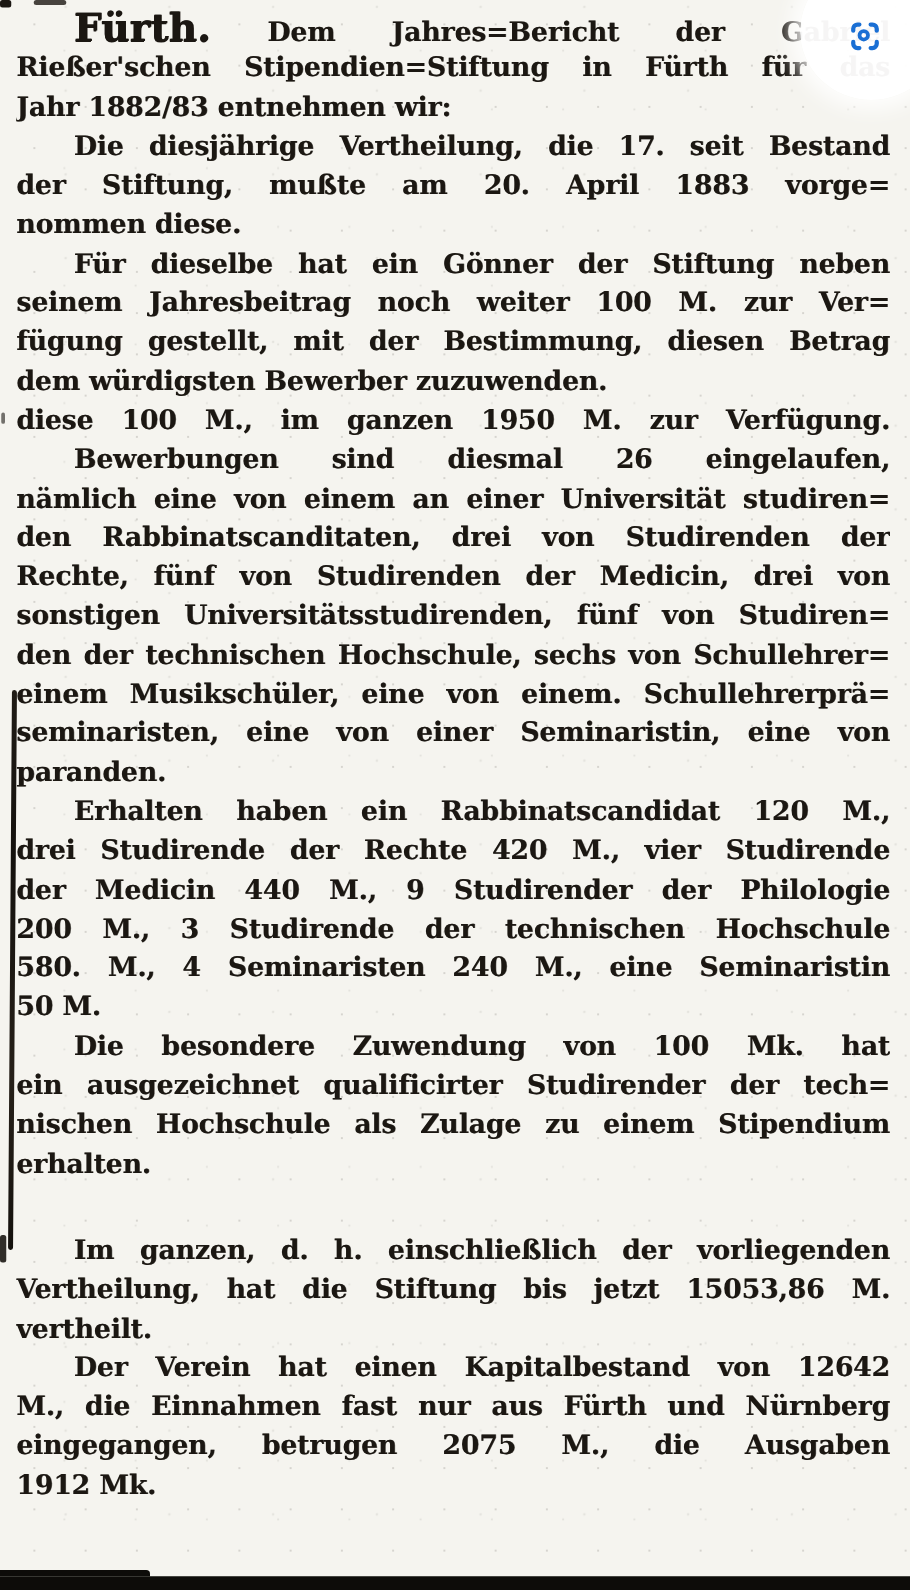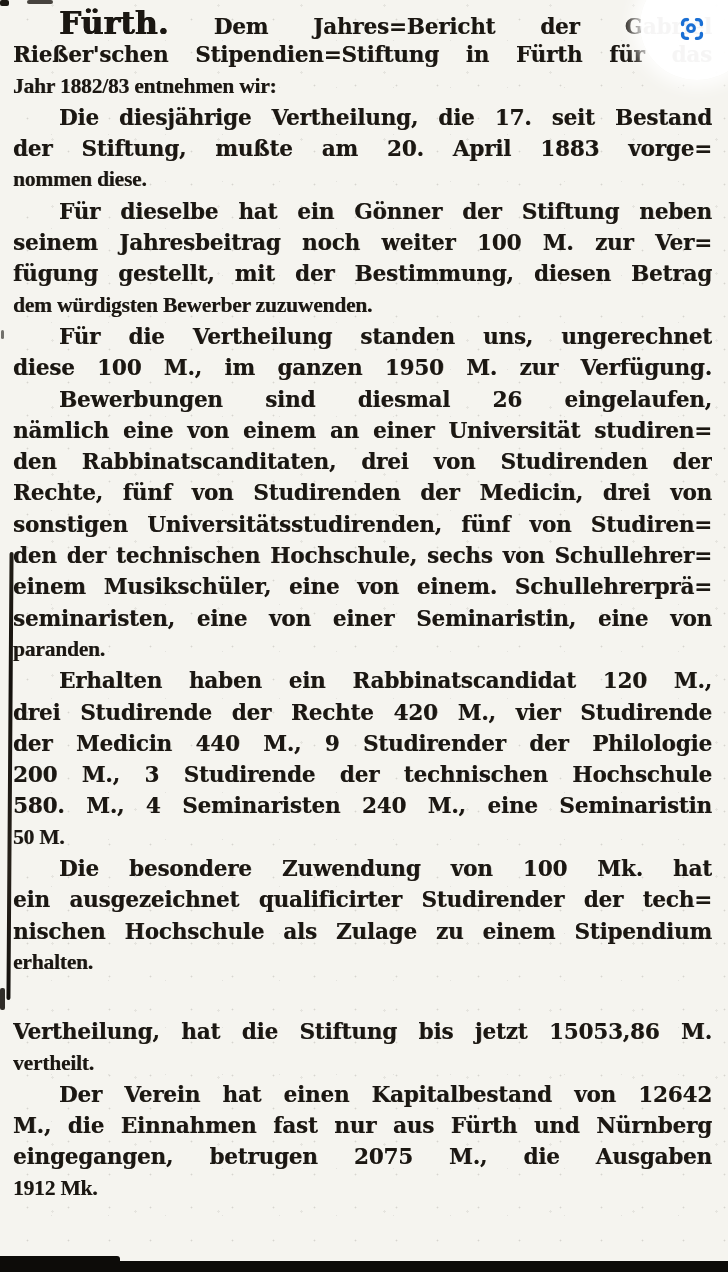--- a/index.html
+++ b/index.html
@@ -23,21 +23,21 @@
     height:31.3px;line-height:31.3px;
     font-size:21.5px;
     letter-spacing:-.2px;
     text-align:justify;
     text-align-last:justify;
     text-justify:inter-word;
     overflow:hidden;
     text-shadow:.4px 0 0 rgba(27,23,18,.55);
     white-space:normal;
   }
-  .ln.end{text-align-last:left;font-family:Liberation Serif, serif;}
+  .ln.end{text-align-last:left;}
   .ln.ind{text-indent:46px;}
   .gap{height:38px;}
   .dateline{
     font-size:31px;
     letter-spacing:.3px;
     text-shadow:.8px 0 0 currentColor, 0 .4px 0 currentColor;
   }
   
   .rule-left{
     position:absolute;left:8px;top:552px;width:4px;height:448px;
@@ -89,21 +89,20 @@
     </div>
 
     <div class="para">
       <div class="ln ind">Für dieselbe hat ein Gönner der Stiftung neben</div>
       <div class="ln">seinem Jahresbeitrag noch weiter 100 M. zur Ver=</div>
       <div class="ln">fügung gestellt, mit der Bestimmung, diesen Betrag</div>
       <div class="ln end">dem würdigsten Bewerber zuzuwenden.</div>
     </div>
 
     <div class="para">
-      <div class="ln ind">Für die Vertheilung standen uns, ungerechnet</div>
       <div class="ln">diese 100 M., im ganzen 1950 M. zur Verfügung.</div>
     </div>
 
     <div class="para">
       <div class="ln ind">Bewerbungen sind diesmal 26 eingelaufen,</div>
       <div class="ln">nämlich eine von einem an einer Universität studiren=</div>
       <div class="ln">den Rabbinatscanditaten, drei von Studirenden der</div>
       <div class="ln">Rechte, fünf von Studirenden der Medicin, drei von</div>
       <div class="ln">sonstigen Universitätsstudirenden, fünf von Studiren=</div>
       <div class="ln">den der technischen Hochschule, sechs von Schullehrer=</div>
@@ -124,20 +123,21 @@
     <div class="para">
       <div class="ln ind">Die besondere Zuwendung von 100 Mk. hat</div>
       <div class="ln">ein ausgezeichnet qualificirter Studirender der tech=</div>
       <div class="ln">nischen Hochschule als Zulage zu einem Stipendium</div>
       <div class="ln end">erhalten.</div>
     </div>
 
     <div class="gap"></div>
 
     <div class="para">
+      <div class="ln ind">Im ganzen, d. h. einschließlich der vorliegenden</div>
       <div class="ln">Vertheilung, hat die Stiftung bis jetzt 15053,86 M.</div>
       <div class="ln end">vertheilt.</div>
     </div>
 
     <div class="para">
       <div class="ln ind">Der Verein hat einen Kapitalbestand von 12642</div>
       <div class="ln">M., die Einnahmen fast nur aus Fürth und Nürnberg</div>
       <div class="ln">eingegangen, betrugen 2075 M., die Ausgaben</div>
       <div class="ln end">1912 Mk.</div>
     </div>

